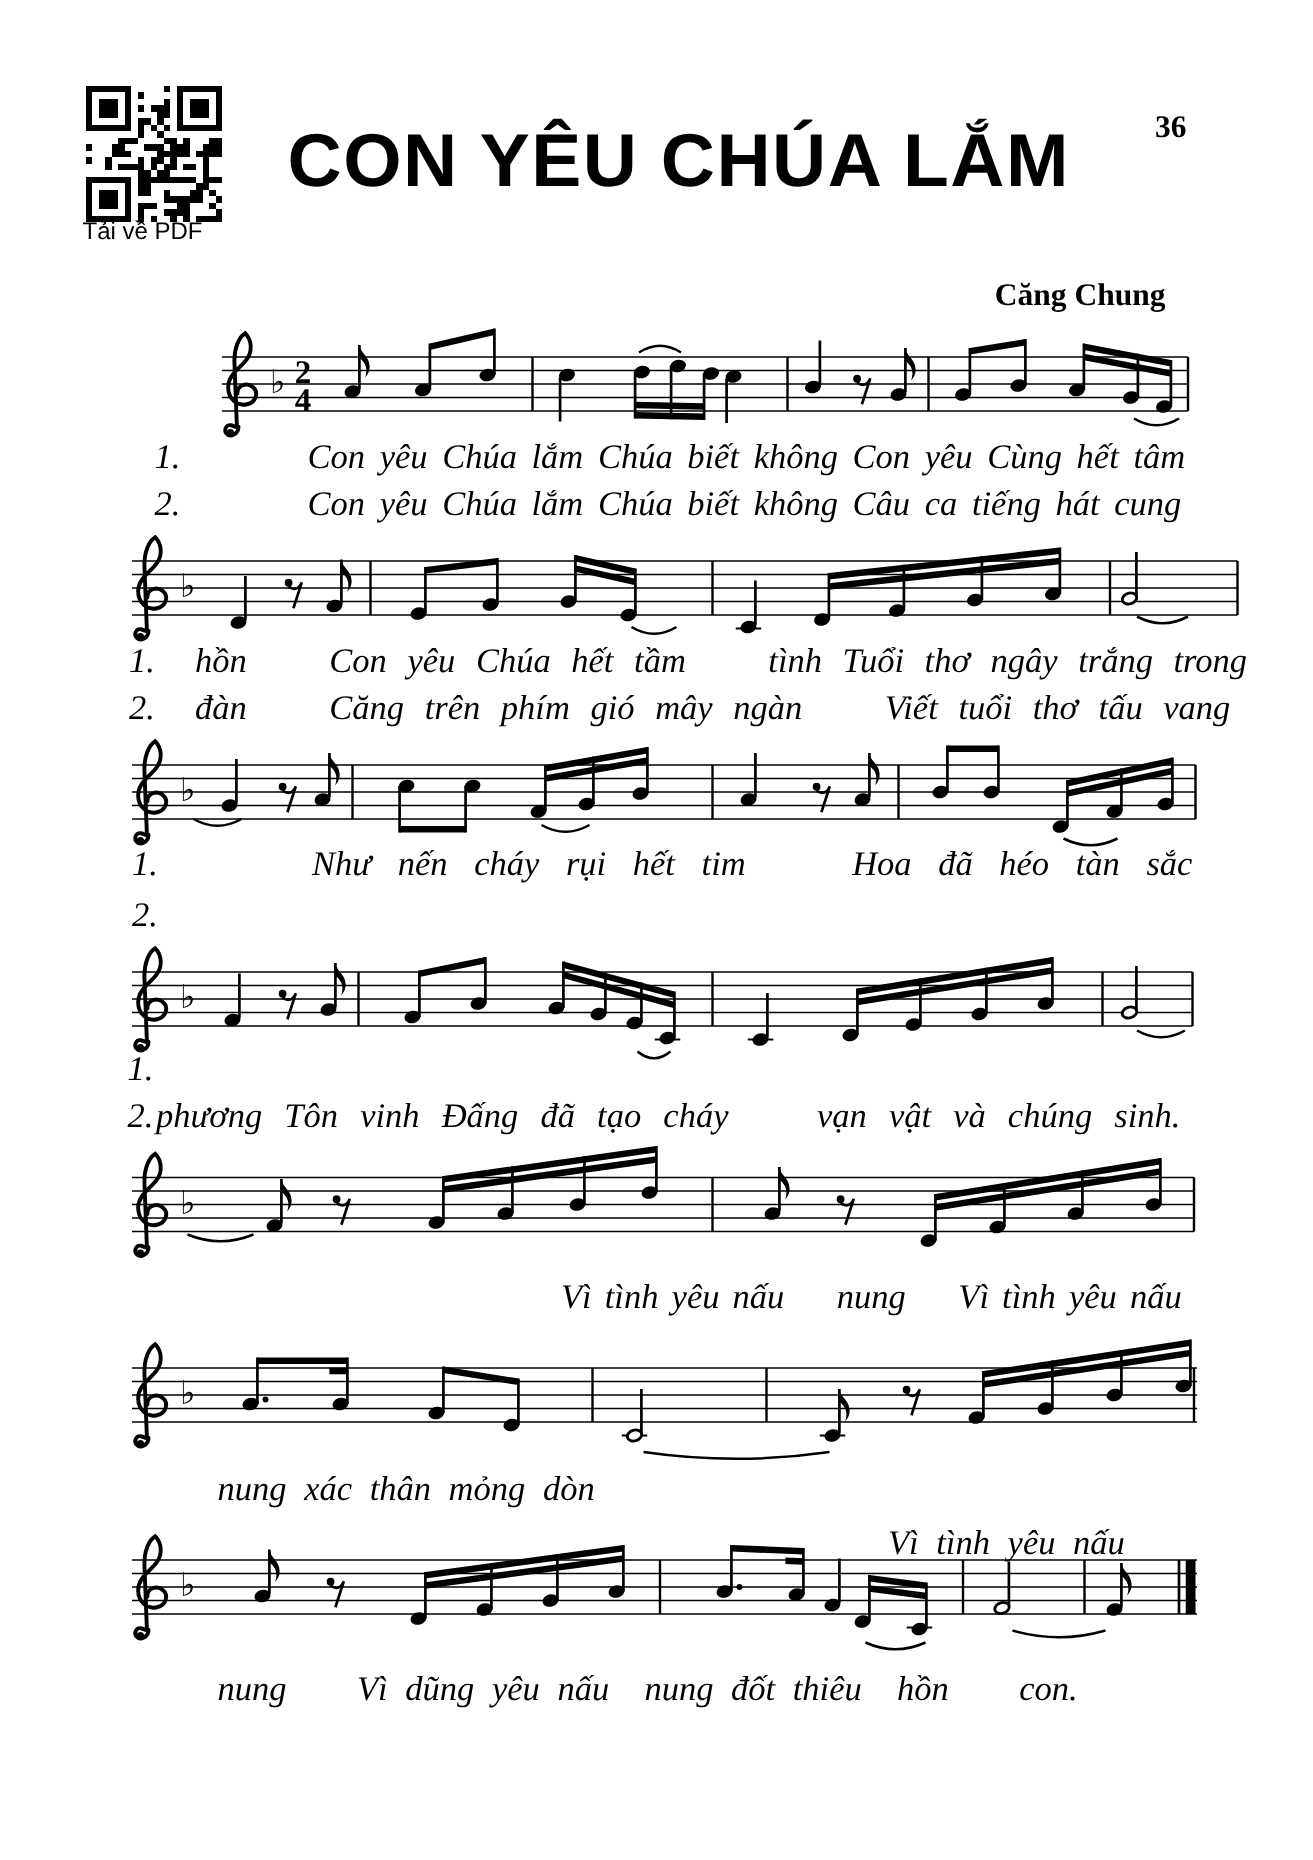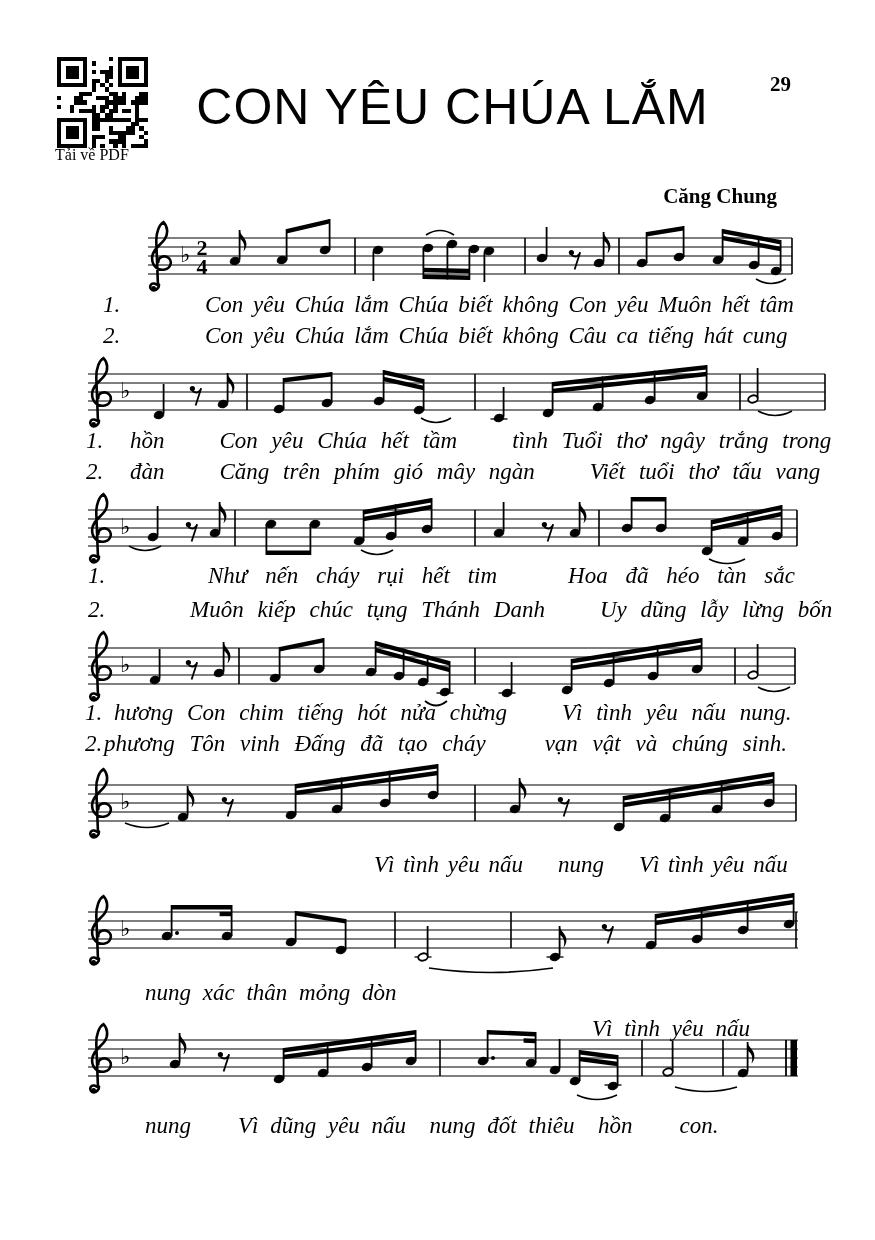--- a/index.html
+++ b/index.html
@@ -1,24 +1,24 @@
 <!DOCTYPE html>
 <html><head>
 <meta charset="utf-8">
 <style>
   html,body{margin:0;padding:0;background:#fff;}
   .page{position:relative;width:875px;height:1240px;background:#ffffff;color:#000;
         font-family:"Liberation Serif","DejaVu Serif",serif;overflow:hidden;}
   .title{position:absolute;left:90px;right:60px;top:78px;text-align:center;
          font-family:"Liberation Sans","DejaVu Sans",sans-serif;font-size:50px;
-         letter-spacing:1px;white-space:nowrap;font-weight:400;}
+         letter-spacing:1px;white-space:nowrap;font-weight:700;}
   .pagenum{position:absolute;left:770px;top:72px;font-weight:bold;font-size:21px;}
   .composer{position:absolute;right:98px;top:184px;font-weight:bold;font-size:21px;}
   .qr{position:absolute;left:57px;top:57px;width:91px;height:91px;cursor:pointer;}
-  .qrcap{position:absolute;left:55px;top:146px;font-family:Liberation Serif, serif;
+  .qrcap{position:absolute;left:55px;top:146px;font-family:Liberation Sans, sans-serif;
          font-size:16px;cursor:pointer;}
   .sys{position:absolute;left:85px;width:790px;height:92px;}
   #sys0{top:214px}#sys1{top:350px}#sys2{top:486px}#sys3{top:624px}
   #sys4{top:761px}#sys5{top:888px}#sys6{top:1016px}
   .lyr,.vnum{position:absolute;font-style:italic;font-size:23px;white-space:pre;}
   #n1a{left:103px;top:292px}#n1b{left:103px;top:323px}
   #l1a{left:205px;top:292px;word-spacing:4px}#l1b{left:205px;top:323px;word-spacing:4px}
   #n2a{left:86px;top:428px}#n2b{left:86px;top:459px}
   #l2a{left:130px;top:428px;word-spacing:8px}#l2b{left:130px;top:459px;word-spacing:8px}
   #n3a{left:88px;top:563px}#n3b{left:88px;top:597px}
@@ -162,21 +162,21 @@
       <rect x="14" y="0" width="7" height="7" fill="#000"></rect>
       <rect x="15" y="1" width="5" height="5" fill="#fff"></rect>
       <rect x="16" y="2" width="3" height="3" fill="#000"></rect>
       <rect x="0" y="14" width="7" height="7" fill="#000"></rect>
       <rect x="1" y="15" width="5" height="5" fill="#fff"></rect>
       <rect x="2" y="16" width="3" height="3" fill="#000"></rect>
     </svg>
   <div class="qrcap">Tải về PDF</div>
 
   <div class="title">CON YÊU CHÚA LẮM</div>
-  <div class="pagenum">29</div>
+  <div class="pagenum">36</div>
   <div class="composer">Căng Chung</div>
 
   <svg id="sys0" class="sys" viewBox="0 0 790 92">
       <line x1="63" y1="24" x2="707" y2="24" stroke="#000" stroke-width="1.15"></line>
       <line x1="63" y1="33" x2="707" y2="33" stroke="#000" stroke-width="1.15"></line>
       <line x1="63" y1="42" x2="707" y2="42" stroke="#000" stroke-width="1.15"></line>
       <line x1="63" y1="51" x2="707" y2="51" stroke="#000" stroke-width="1.15"></line>
       <line x1="63" y1="60" x2="707" y2="60" stroke="#000" stroke-width="1.15"></line>
       <path d="M 74,70.5 c 0,5 -5.5,7.5 -8,4.5 c -2,-2.6 0,-6 3,-5.5 c 2.6,0.5 3.8,2.6 3.9,0 l -1.6,-41.5 c -0.4,-10 3.2,-17.5 7.2,-19.8 c 4.2,4.2 5,11.8 1.2,17 c -4.6,6.4 -12.6,10.6 -12.6,19 c 0,8 6.2,12.8 12.6,11.3 c 6,-1.4 8,-8 4,-11.4 c -4,-3.4 -10.8,-1.4 -10.4,4.2" fill="none" stroke="#000" stroke-width="2.6" stroke-linecap="round"></path>
       <circle cx="68.6" cy="74.4" r="2.4" fill="#000"></circle>
@@ -526,36 +526,34 @@
       <path d="M590,71 Q621,80 652,71" fill="none" stroke="#000" stroke-width="1.7"></path>
       <line x1="638" y1="24" x2="638" y2="60" stroke="#000" stroke-width="1.6"></line>
       <ellipse cx="658" cy="57" rx="4.9" ry="3.6" transform="rotate(-16 658 57)" fill="#000" stroke="#000" stroke-width="1"></ellipse>
       <line x1="662.6" y1="55.5" x2="662.6" y2="26" stroke="#000" stroke-width="1.8"></line>
       <path d="M662.6,26 c0.5,5.5 6.5,7 6.8,14 c0.2,3.6 -1.6,6.2 -3,7.6 c2,-5.6 0.6,-9.8 -3.8,-13 z" fill="#000"></path>
       <line x1="701" y1="24" x2="701" y2="60" stroke="#000" stroke-width="1.8"></line>
       <rect x="705.5" y="24" width="6.5" height="36" fill="#000"></rect>
     </svg>
 
   <span id="n1a" class="vnum">1.</span>
-  <span id="l1a" class="lyr">Con yêu Chúa lắm Chúa biết không Con yêu Muôn hết tâm</span>
+  <span id="l1a" class="lyr">Con yêu Chúa lắm Chúa biết không Con yêu Cùng hết tâm</span>
   <span id="n1b" class="vnum">2.</span>
   <span id="l1b" class="lyr">Con yêu Chúa lắm Chúa biết không Câu ca tiếng hát cung</span>
 
   <span id="n2a" class="vnum">1.</span>
   <span id="l2a" class="lyr">hồn    Con yêu Chúa hết tầm    tình Tuổi thơ ngây trắng trong</span>
   <span id="n2b" class="vnum">2.</span>
   <span id="l2b" class="lyr">đàn    Căng trên phím gió mây ngàn    Viết tuổi thơ tấu vang</span>
 
   <span id="n3a" class="vnum">1.</span>
   <span id="l3a" class="lyr">Như nến cháy rụi hết tim    Hoa đã héo tàn sắc</span>
   <span id="n3b" class="vnum">2.</span>
-  <span id="l3b" class="lyr">Muôn kiếp chúc tụng Thánh Danh    Uy dũng lẫy lừng bốn</span>
 
   <span id="n4a" class="vnum">1.</span>
-  <span id="l4a" class="lyr">hương Con chim tiếng hót nửa chừng    Vì tình yêu nấu nung.</span>
   <span id="n4b" class="vnum">2.</span>
   <span id="l4b" class="lyr">phương Tôn vinh Đấng đã tạo cháy    vạn vật và chúng sinh.</span>
 
   <span id="l6a" class="lyr">nung xác thân mỏng dòn</span>
 
   <span id="l5a" class="lyr">Vì tình yêu nấu    nung    Vì tình yêu nấu</span>
   <span id="l6b" class="lyr">Vì tình yêu nấu</span>
 
   <span id="l7a" class="lyr">nung    Vì dũng yêu nấu  nung đốt thiêu  hồn    con.</span>
 </div>

